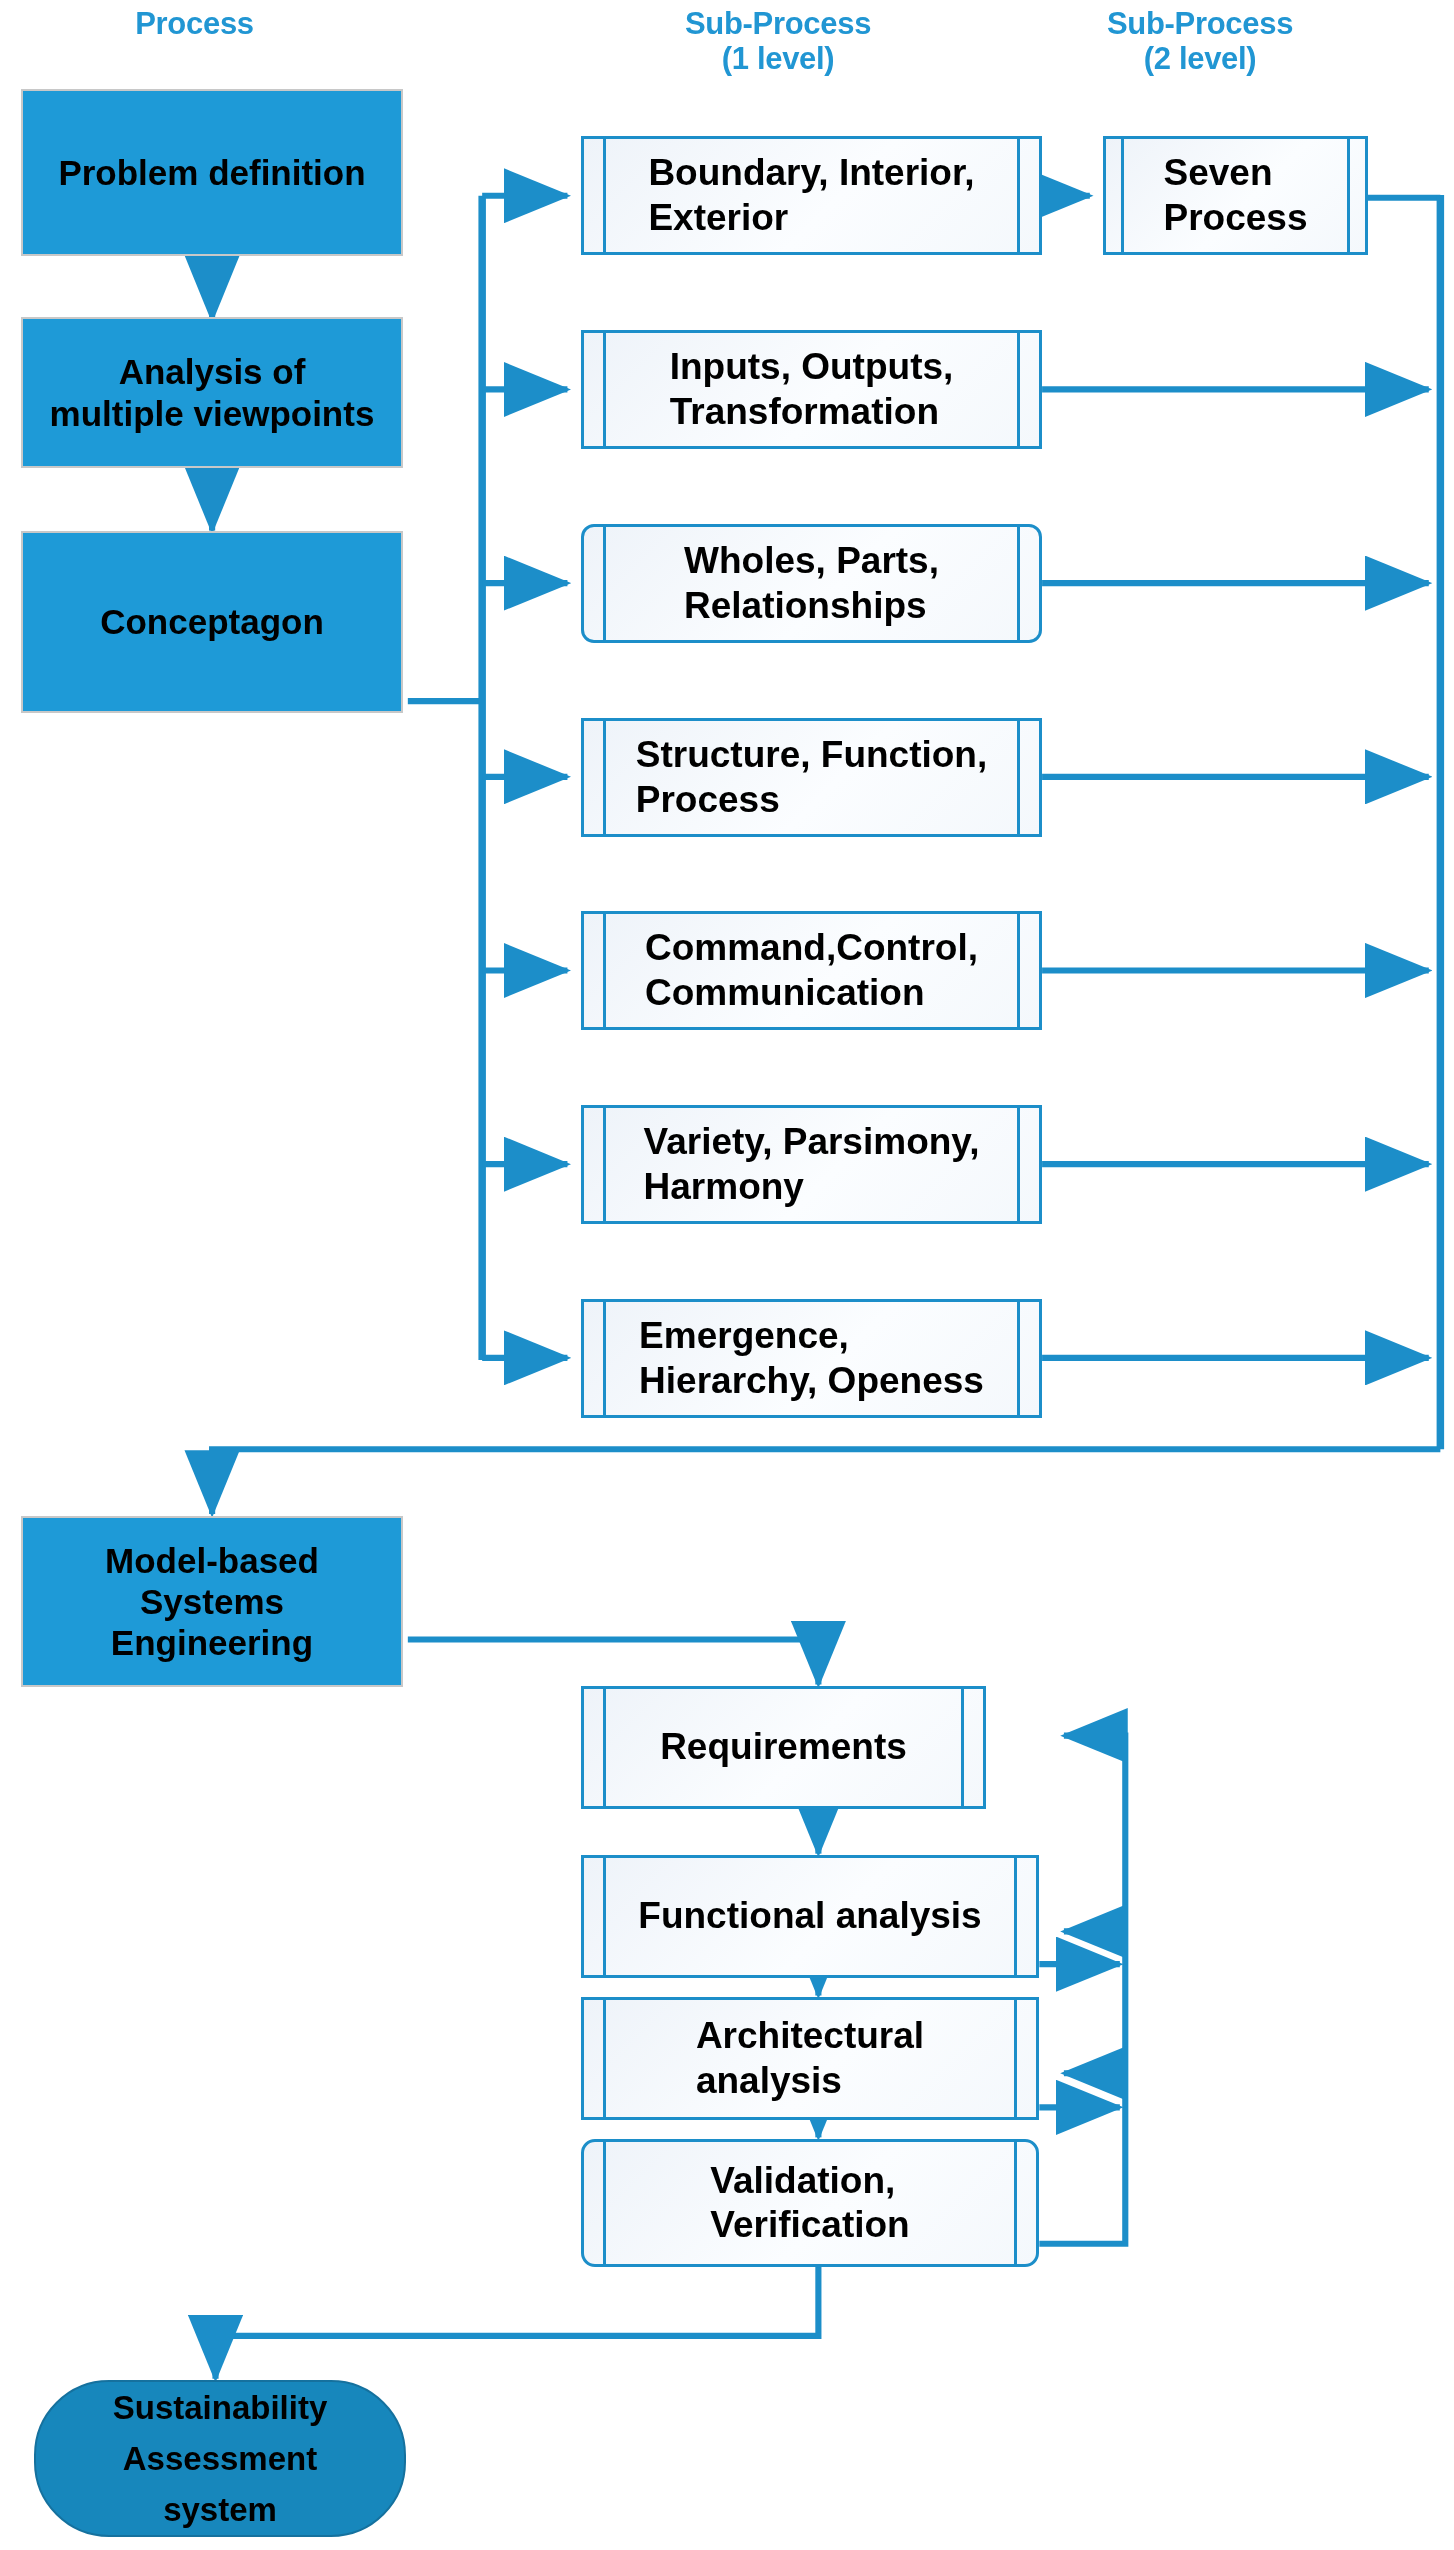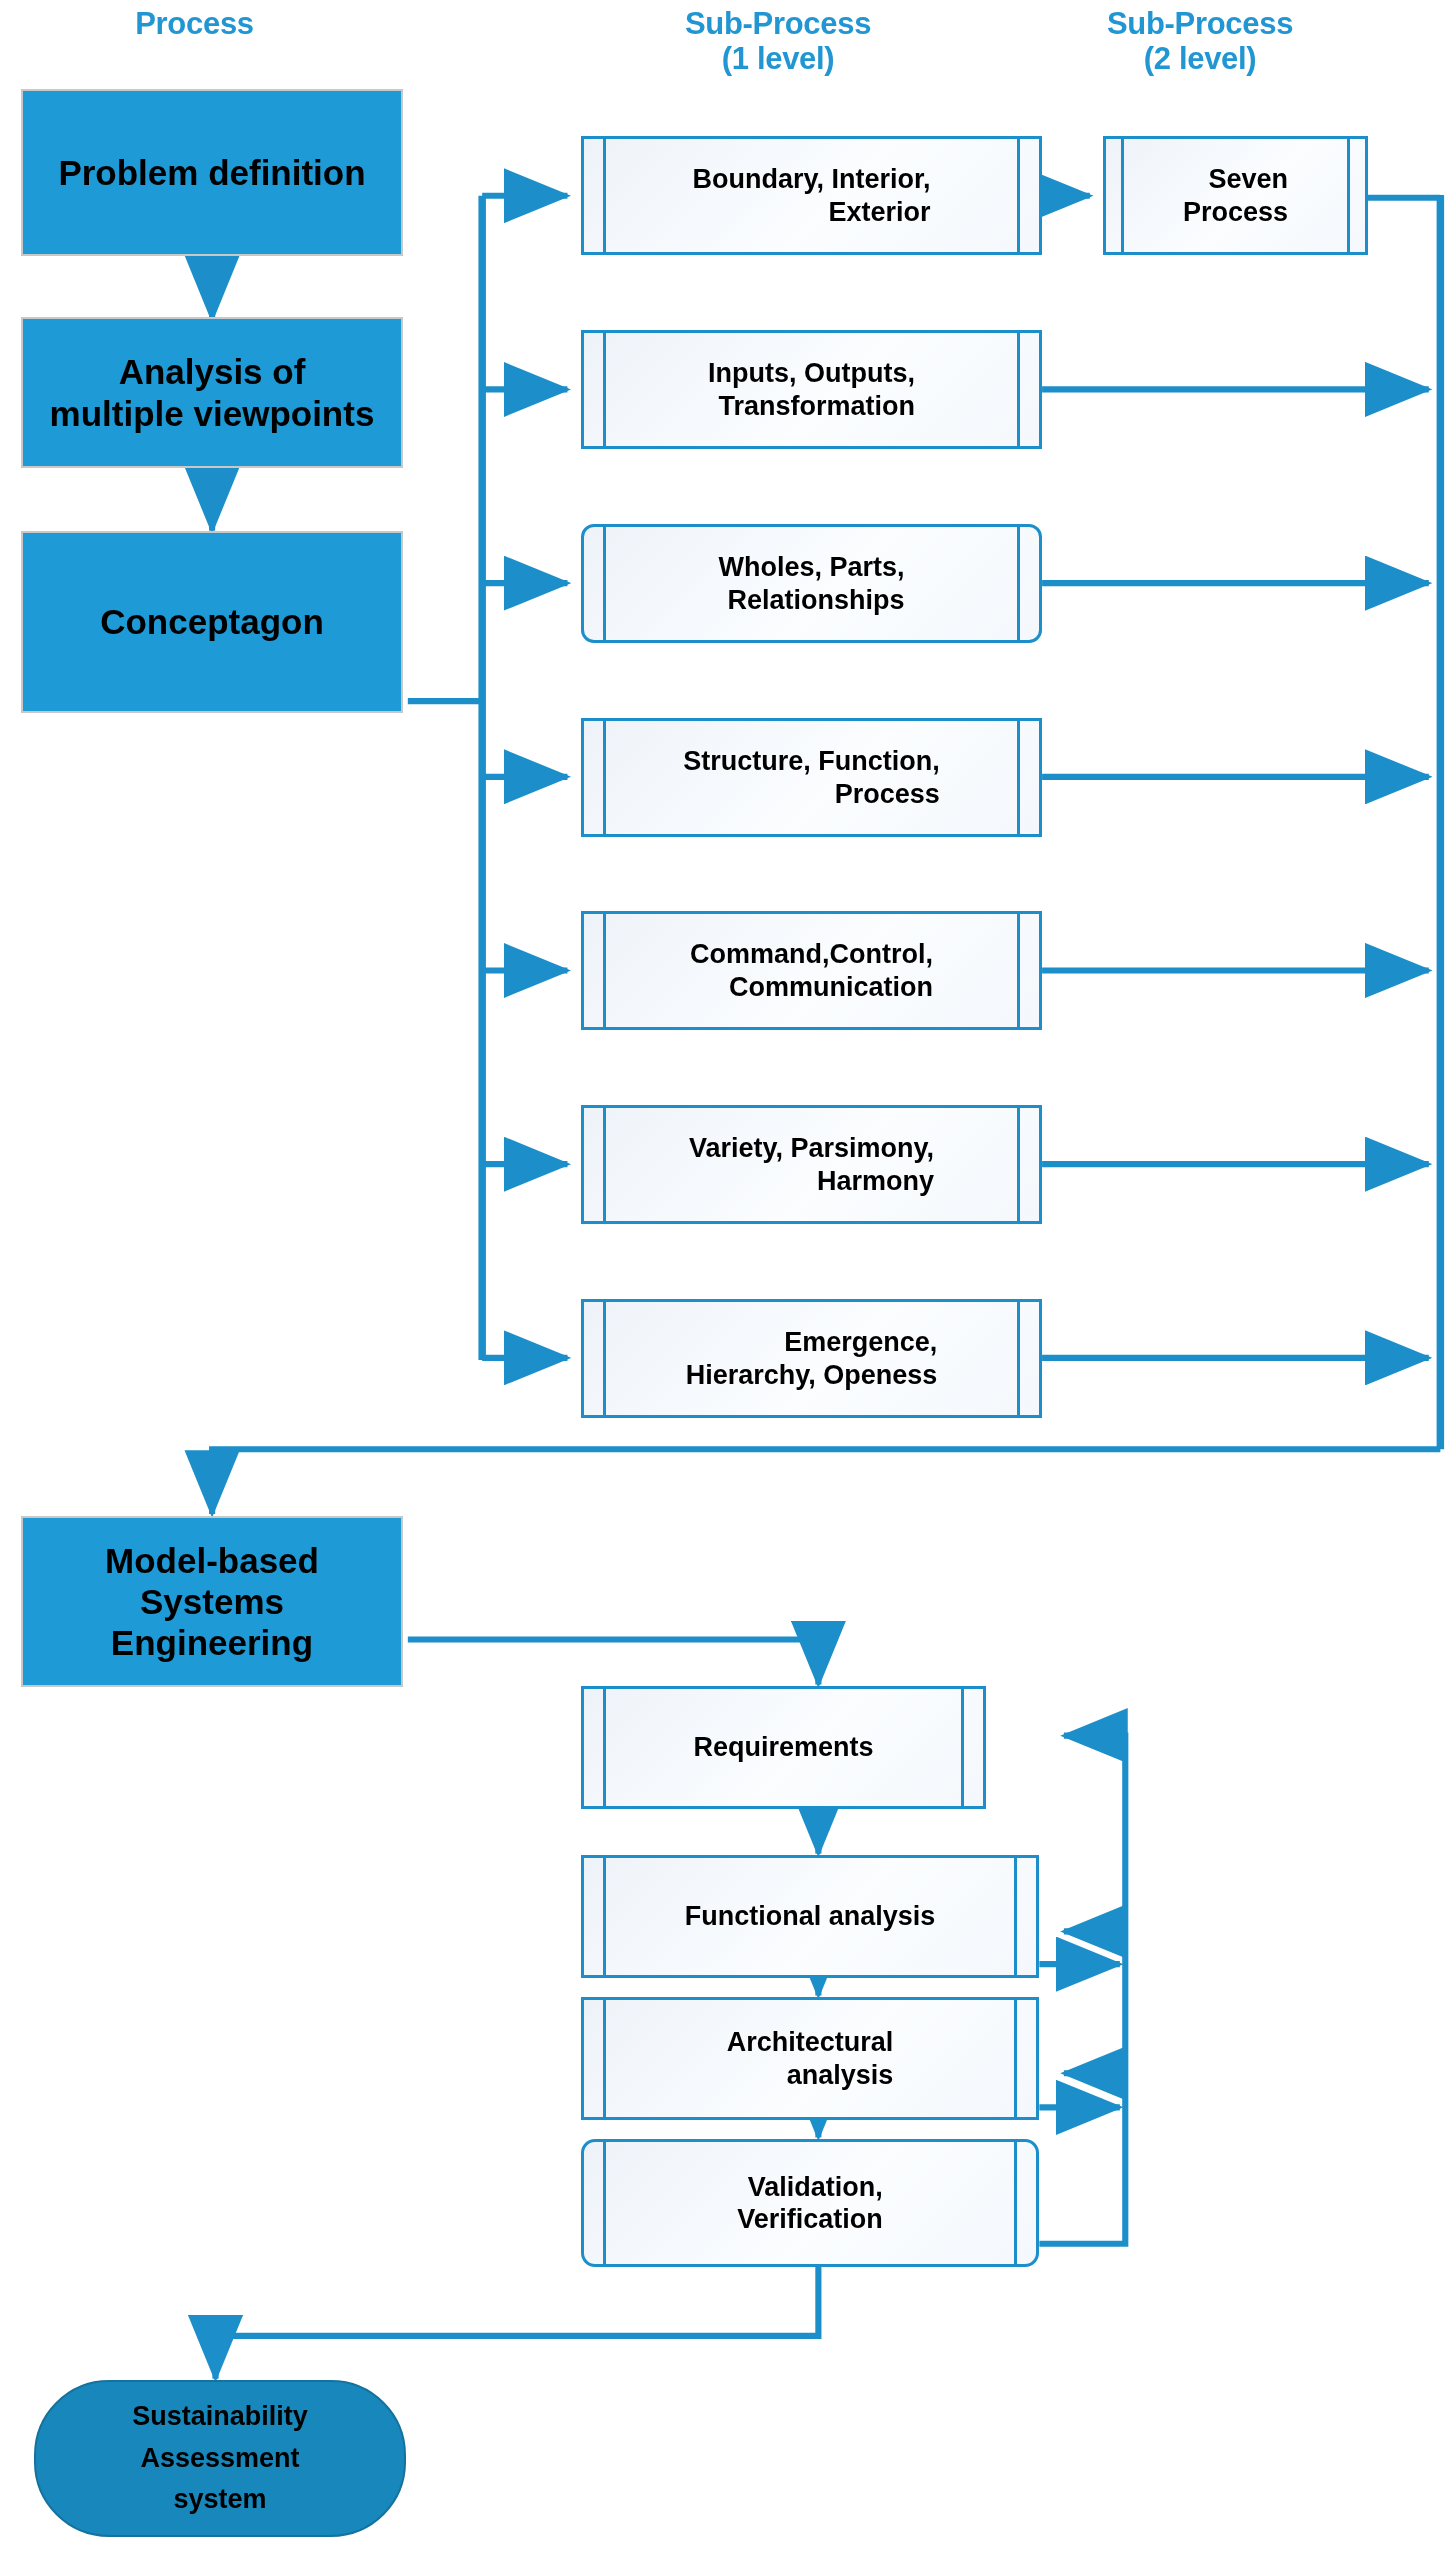--- a/index.html
+++ b/index.html
@@ -13,27 +13,27 @@
         box-sizing:border-box;display:flex;align-items:center;justify-content:center;
         color:#000;font-weight:bold;font-size:35px;text-align:center;line-height:1.18;}
   .proc span{display:block;padding:0 6.8px;}
   
   .subp{position:absolute;box-sizing:border-box;
         border:3.4px solid #1C8EC9;background:linear-gradient(135deg,#eef3f9 0%,#fbfdff 55%,#f4f8fc 100%);
         display:flex;align-items:center;justify-content:center;}
   .subp .bar-l,.subp .bar-r{position:absolute;top:0;bottom:0;width:3.4px;background:#1C8EC9;}
   .subp .bar-l{left:19px;}
   .subp .bar-r{right:19px;}
-  .subp .txt{position:relative;z-index:2;color:#000;font-weight:bold;font-size:27px;
-             text-align:right;line-height:1.2;padding:0 31px;}
+  .subp .txt{position:relative;z-index:2;color:#000;font-weight:bold;font-size:37px;
+             text-align:left;line-height:1.2;padding:0 31px;}
   
   .term{position:absolute;background:#1787BC;border:2.7px solid #15719e;
         border-radius:75px/75px;box-sizing:border-box;
         display:flex;align-items:center;justify-content:center;
-        color:#000;font-weight:bold;font-size:27px;text-align:center;line-height:1.55;}
+        color:#000;font-weight:bold;font-size:33px;text-align:center;line-height:1.55;}
 </style>
 </head>
 <body>
 
 <div class="col-head" style="left:0px;top:6.8px;width:389px;">
   <div>Process</div>
 </div>
 
 <div class="col-head" style="left:587px;top:6.8px;width:382px;">
   <div>Sub-Process</div>

